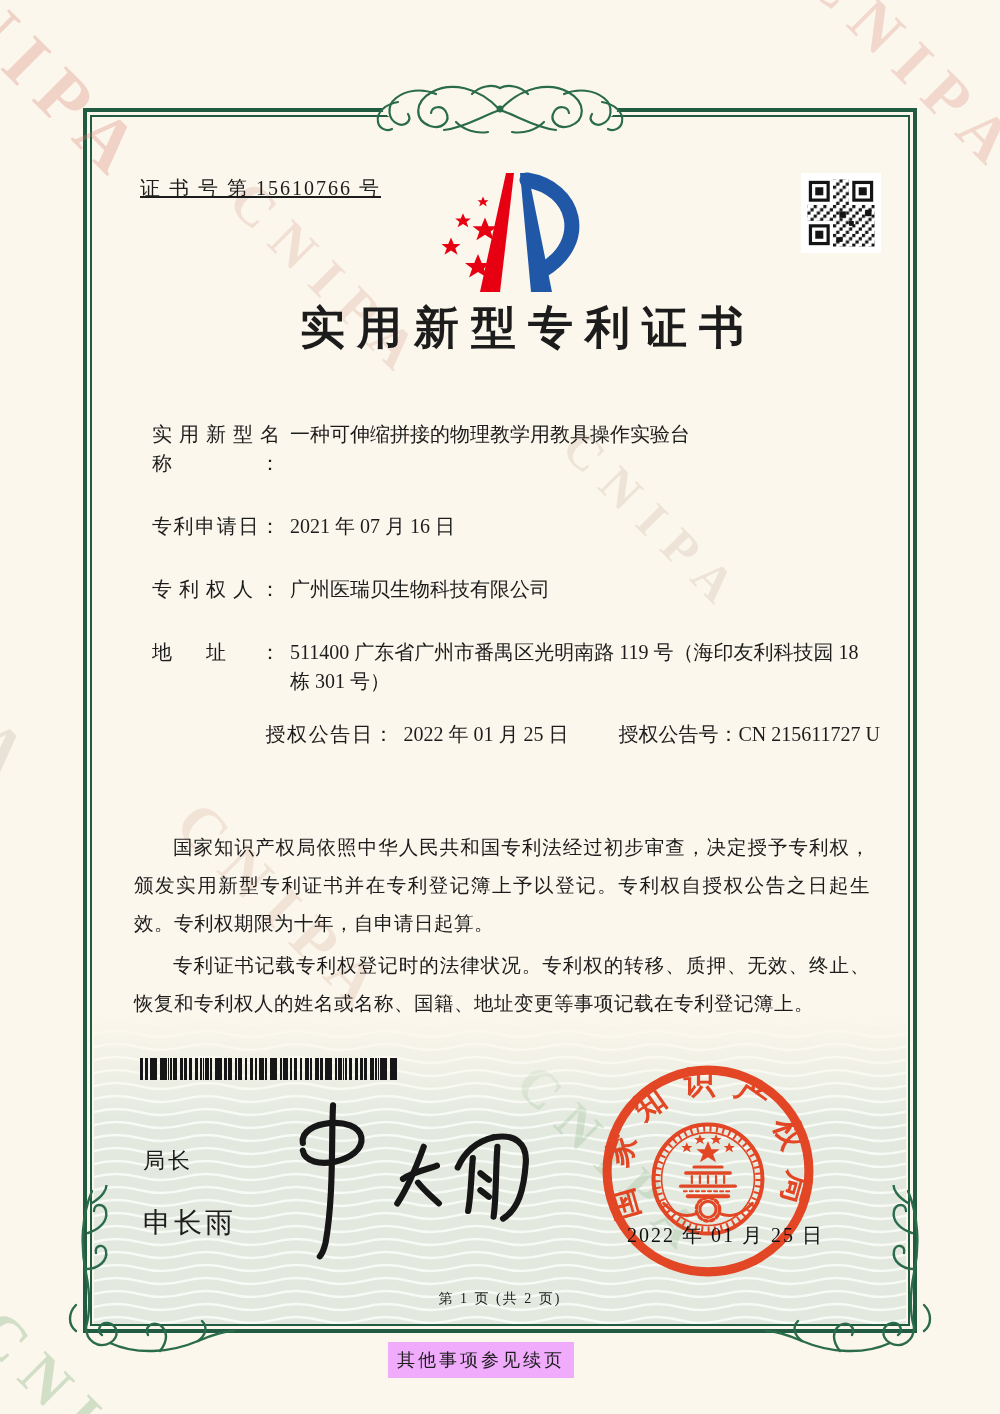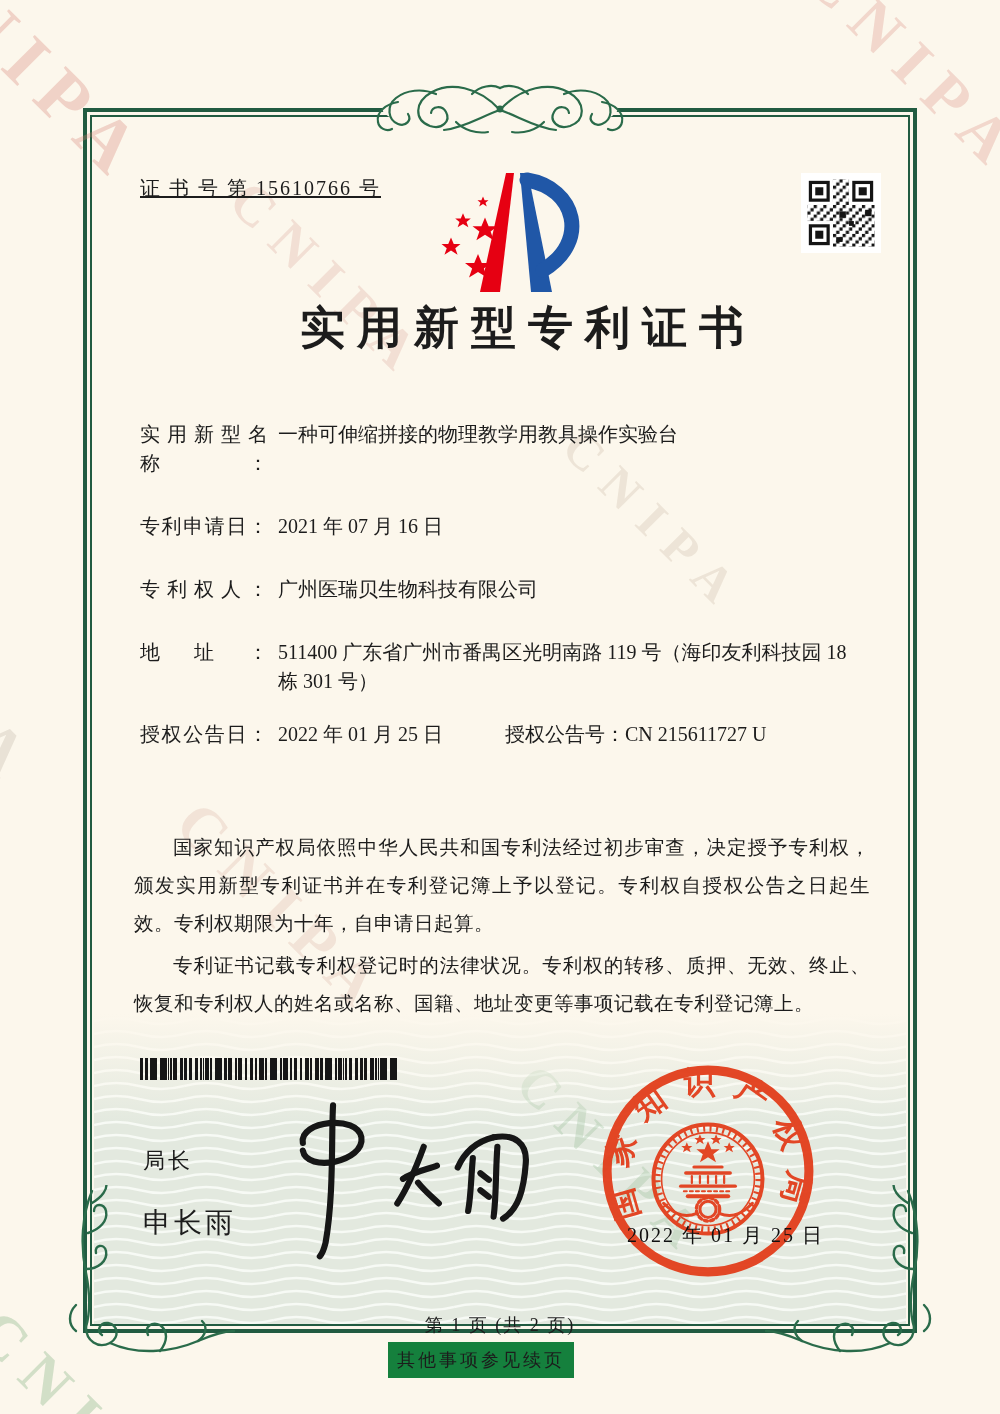--- a/index.html
+++ b/index.html
@@ -32,45 +32,45 @@
   .cert-no{position:absolute;left:140px;top:175px;font-size:20px;letter-spacing:2px;z-index:5;text-decoration:underline;}
   .logo{position:absolute;left:430px;top:168px;z-index:5;}
   .qr{position:absolute;left:801px;top:173px;z-index:5;background:#fff;padding:3px;}
   .title{
     position:absolute;left:0;top:298px;width:1000px;text-align:center;
     font-size:45px;font-weight:bold;letter-spacing:12px;z-index:5;padding-left:28px;
   }
   
   .fields{position:absolute;left:140px;top:420px;width:740px;z-index:5;font-size:20px;}
   .frow{margin-bottom:34px;line-height:29px;}
-  .flabel{display:inline-block;width:128px;text-align:justify;text-align-last:justify;vertical-align:top;}
+  .flabel{display:inline-block;width:128px;text-align:justify;text-align-last:justify;vertical-align:top;margin-left:12px;}
   .fvalue{display:inline-block;vertical-align:top;margin-left:10px;max-width:588px;}
-  .grant-row{display:flex;}
+  .grant-row{display:flex;justify-content:flex-end;}
   .grant-left{width:365px;}
   
   .paras{position:absolute;left:130px;top:825px;width:744px;z-index:5;
     font-size:19.5px;line-height:38px;letter-spacing:.5px;text-align:justify;}
   .paras p{margin:4px;text-indent:2em;}
   
   .barcode{
     position:absolute;left:140px;top:1058px;width:258px;height:22px;z-index:5;
     background:
       repeating-linear-gradient(90deg,#161616 0 2px,rgba(0,0,0,0) 2px 5px),
       repeating-linear-gradient(90deg,#161616 0 3px,rgba(0,0,0,0) 3px 11px),
       repeating-linear-gradient(90deg,#161616 0 1px,rgba(0,0,0,0) 1px 7px);
   }
   .signer-title{position:absolute;left:143px;top:1146px;font-size:22px;letter-spacing:3px;z-index:5;}
   .signer-name{position:absolute;left:143px;top:1204px;font-size:28px;letter-spacing:3px;z-index:5;}
   .signature{position:absolute;left:262px;top:1092px;z-index:5;}
   .seal{position:absolute;left:597px;top:1060px;z-index:5;}
   .seal-date{position:absolute;left:627px;top:1222px;font-size:20px;letter-spacing:2px;z-index:6;color:#101010;}
-  .page-no{position:absolute;left:0;top:1290px;width:1000px;text-align:center;font-size:18px;letter-spacing:2px;z-index:5;margin-top:23px;}
+  .page-no{position:absolute;left:0;top:1290px;width:1000px;text-align:center;font-size:14px;letter-spacing:2px;z-index:5;}
   .footer-note{
     position:absolute;left:388px;top:1342px;width:186px;height:36px;z-index:5;
-    background:#15803d;display:flex;align-items:center;justify-content:center;
+    background:#f0abfc;display:flex;align-items:center;justify-content:center;
     font-size:18px;letter-spacing:3px;
   }
   .ornament{position:absolute;z-index:4;}
 </style>
 </head>
 <body>
 
 <div class="page">
 
   <div class="wm" style="left:-52px;top:-78px;font-size:74px;color:rgba(213,125,112,.30);">CNIPA</div>

